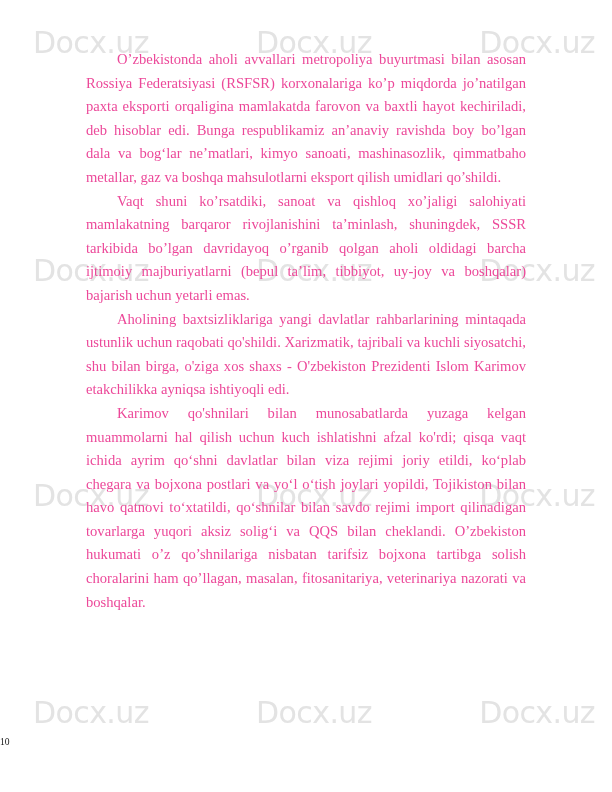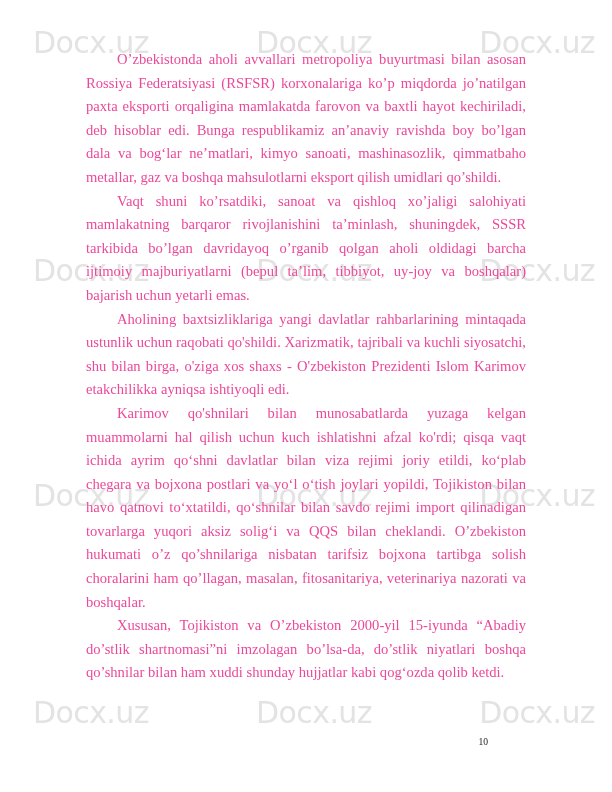--- a/index.html
+++ b/index.html
@@ -69,21 +69,21 @@
     font-family: "Liberation Serif", "DejaVu Serif", serif;
     -webkit-font-smoothing: none;
   }
 
   
   #page-number {
     position: absolute;
     left: 0;
     top: 736px;
     width: 488px;
-    text-align: right;
+    text-align: left;
     font-family: "Liberation Serif", "DejaVu Serif", serif;
     font-size: 9.6px;
     color: #1a1a1a;
     z-index: 2;
   }
 </style>
 </head>
 <body>
 
 <div id="page">
@@ -109,18 +109,17 @@
       <span class="wm">Docx.uz</span>
       <span class="wm">Docx.uz</span>
     </div>
   </div>
 
   <div id="text-layer">
     <p class="para">O’zbekistonda aholi avvallari metropoliya buyurtmasi bilan asosan Rossiya Federatsiyasi (RSFSR) korxonalariga ko’p miqdorda jo’natilgan paxta eksporti orqaligina mamlakatda farovon va baxtli hayot kechiriladi, deb hisoblar edi. Bunga respublikamiz an’anaviy ravishda boy bo’lgan dala va bog‘lar ne’matlari, kimyo sanoati, mashinasozlik, qimmatbaho metallar, gaz va boshqa mahsulotlarni eksport qilish umidlari qo’shildi.</p>
     <p class="para">Vaqt shuni ko’rsatdiki, sanoat va qishloq xo’jaligi salohiyati mamlakatning barqaror rivojlanishini ta’minlash, shuningdek, SSSR tarkibida bo’lgan davridayoq o’rganib qolgan aholi oldidagi barcha ijtimoiy majburiyatlarni (bepul ta’lim, tibbiyot, uy-joy va boshqalar) bajarish uchun yetarli emas.</p>
     <p class="para">Aholining baxtsizliklariga yangi davlatlar rahbarlarining mintaqada ustunlik uchun raqobati qo'shildi. Xarizmatik, tajribali va kuchli siyosatchi, shu bilan birga, o'ziga xos shaxs - O'zbekiston Prezidenti Islom  Karimov etakchilikka ayniqsa ishtiyoqli edi.</p>
     <p class="para">Karimov qo'shnilari bilan munosabatlarda yuzaga kelgan muammolarni hal qilish uchun kuch ishlatishni afzal ko'rdi; qisqa vaqt ichida ayrim qo‘shni davlatlar bilan viza rejimi joriy etildi, ko‘plab chegara va bojxona postlari va yo‘l o‘tish joylari yopildi, Tojikiston bilan havo qatnovi to‘xtatildi, qo‘shnilar bilan savdo rejimi import qilinadigan tovarlarga yuqori aksiz solig‘i va QQS bilan cheklandi. O’zbekiston hukumati o’z qo’shnilariga nisbatan tarifsiz bojxona tartibga solish choralarini ham qo’llagan, masalan, fitosanitariya, veterinariya nazorati va boshqalar.</p>
-    <p class="para">Xususan, Tojikiston va O’zbekiston 2000-yil 15-iyunda “Abadiy do’stlik shartnomasi”ni imzolagan bo’lsa-da, do’stlik niyatlari boshqa qo’shnilar bilan ham xuddi shunday hujjatlar kabi qog‘ozda qolib ketdi.</p>
   </div>
 
   <div id="page-number">10</div>
 
 </div>
 
 </body></html>

